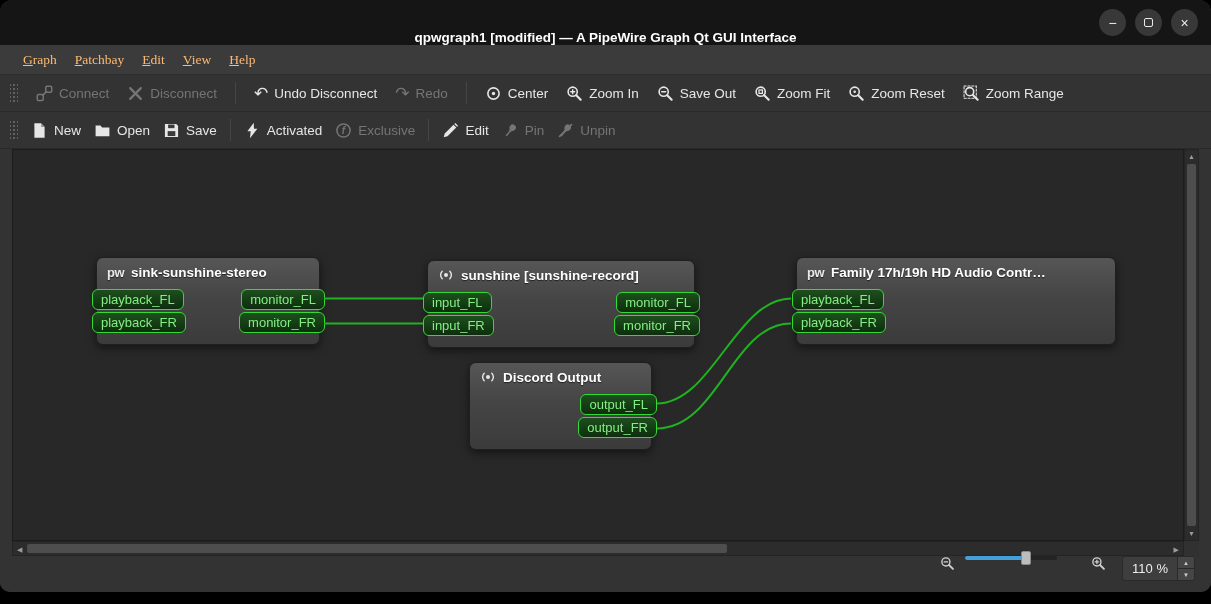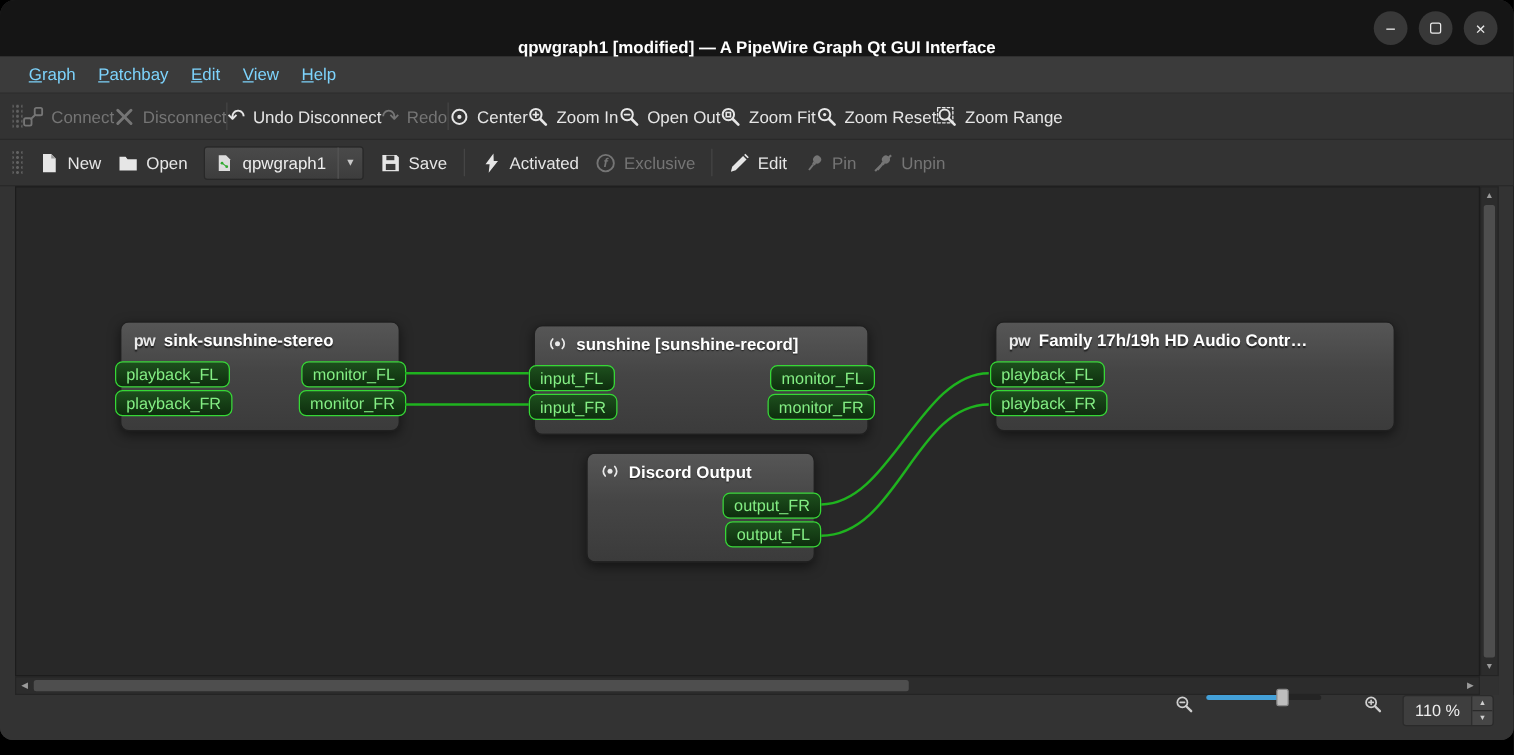--- a/index.html
+++ b/index.html
@@ -12,26 +12,26 @@
               display:flex; align-items:flex-end; justify-content:center; }
   .title { color:#fff; font-weight:bold; font-size:13.5px; }
   .win-controls { position:absolute; right:13px; top:9px; display:flex; gap:9px; }
   .win-btn { width:27px; height:27px; border-radius:50%; background:#383838; color:#eaeaea;
              display:flex; align-items:center; justify-content:center; font-size:14px; line-height:1; }
   .maxbox { width:9px; height:9px; border:1.5px solid #eaeaea; border-radius:2px; display:block; }
 
   
   .menubar { height:30px; background:#3b3b3b; display:flex; align-items:center;
              padding:0 14px; border-bottom:1px solid #2d2d2d; }
-  .menu-item { display:inline-block; color:#7dd3fc; font-size:13.5px; padding:5px 9px; }
+  .menu-item { display:inline-block; color:#fdba74; font-size:13.5px; padding:5px 9px;font-family:Liberation Serif, serif; }
   .menu-item::first-letter { text-decoration:underline; }
 
   
   .toolbar { height:37px; background:#333; display:flex; align-items:center;
-             border-bottom:1px solid #292929; padding:0 10px; }
+             border-bottom:1px solid #292929; padding:0 10px; gap:18px; }
   .toolbar.second { gap:13px; }
   .tb-handle { width:8px; align-self:stretch; margin:8px 0;
                background-image:radial-gradient(circle,#616161 1px,transparent 1.3px);
                background-size:4px 4px; background-position:center; }
   .tb-btn { display:flex; align-items:center; gap:6px; color:#e6e6e6; font-size:13.5px; white-space:nowrap; }
   .tb-btn.disabled { color:#757575; }
   .tb-sep { width:1px; align-self:stretch; margin:7px 0; background:#454545; }
   .icon { display:block; }
   .arrow-glyph { font-size:17px; line-height:1; }
   .combo { display:flex; align-items:center; gap:7px; height:27px; padding:0 7px 0 8px;
@@ -171,21 +171,21 @@
       </svg>
       <span>Zoom In</span>
     </div>
 
     <div class="tb-btn">
       <svg class="icon" viewBox="0 0 16 16" width="17" height="17" fill="none" stroke="currentColor" stroke-width="1.5" stroke-linecap="round">
         <circle cx="6.3" cy="6.3" r="4.3"></circle>
           <line x1="9.6" y1="9.6" x2="13.8" y2="13.8" stroke-width="2"></line>
         <line x1="4.4" y1="6.3" x2="8.2" y2="6.3" stroke-width="1.3"></line>
       </svg>
-      <span>Open Out</span>
+      <span>Save Out</span>
     </div>
 
     <div class="tb-btn">
       <svg class="icon" viewBox="0 0 16 16" width="17" height="17" fill="none" stroke="currentColor" stroke-width="1.5" stroke-linecap="round">
         <circle cx="6.3" cy="6.3" r="4.3"></circle>
           <line x1="9.6" y1="9.6" x2="13.8" y2="13.8" stroke-width="2"></line>
         <rect x="4.7" y="4.7" width="3.2" height="3.2" stroke-width="1.2"></rect>
       </svg>
       <span>Zoom Fit</span>
     </div>
@@ -220,30 +220,20 @@
       <span>New</span>
     </div>
 
     <div class="tb-btn">
       <svg class="icon" viewBox="0 0 16 16" width="17" height="17">
         <path d="M1.5 3.2 h4.6 l1.5 1.9 h6.9 v8.4 h-13 z" fill="currentColor"></path>
       </svg>
       <span>Open</span>
     </div>
 
-    <div class="combo">
-      <svg class="icon" viewBox="0 0 16 16" width="15" height="15">
-        <path d="M3.2 1.2 h6.2 l3.4 3.4 v10.2 h-9.6 z" fill="#dcdcdc"></path>
-        <circle cx="6" cy="8" r="1.2" fill="#2faa2f"></circle>
-          <circle cx="10" cy="11" r="1.2" fill="#2faa2f"></circle>
-        <line x1="6" y1="8" x2="10" y2="11" stroke="#2faa2f" stroke-width="1"></line>
-      </svg>
-      <span>qpwgraph1</span>
-      <span class="combo-arrow">▾</span>
-    </div>
 
     <div class="tb-btn">
       <svg class="icon" viewBox="0 0 16 16" width="17" height="17">
         <path d="M1.8 1.8 h10.6 l1.8 1.8 v10.6 h-12.4 z" fill="currentColor"></path>
         <rect x="4.4" y="8.6" width="7.2" height="4.6" fill="#3a3a3a"></rect>
         <rect x="4.8" y="2.4" width="6" height="3.4" fill="#3a3a3a"></rect>
       </svg>
       <span>Save</span>
     </div>
 
@@ -356,24 +346,24 @@
       <div class="node" style="left:456px; top:212px; width:183px;">
         <div class="node-header">
           <svg class="icon" viewBox="0 0 16 16" width="16" height="16">
             <circle cx="8" cy="8" r="2" fill="#e8e8e8"></circle>
             <path d="M4.2 4.2 a5.4 5.4 0 0 0 0 7.6 M11.8 4.2 a5.4 5.4 0 0 1 0 7.6" stroke="#e8e8e8" stroke-width="1.4" fill="none" stroke-linecap="round"></path>
           </svg>
           <span>Discord Output</span>
         </div>
         <div class="node-ports">
           <div class="port-row only-right">
+            <span class="port pr">output_FL</span>
+          </div>
+          <div class="port-row only-right">
             <span class="port pr">output_FR</span>
-          </div>
-          <div class="port-row only-right">
-            <span class="port pr">output_FL</span>
           </div>
         </div>
       </div>
 
       <svg class="wires" viewBox="0 0 1170 390" preserveAspectRatio="none">
         <path class="wire" d="M311,148.5 C344,148.5 377,148.5 410,148.5" stroke="#1fb31f"></path>
         <path class="wire" d="M311,173.5 C344,173.5 377,173.5 410,173.5" stroke="#1fb31f"></path>
         <path class="wire" d="M644,253.5 C699,253.5 723,148.5 778,148.5" stroke="#1fb31f"></path>
         <path class="wire" d="M644,278.5 C705,278.5 719,173.5 778,173.5" stroke="#1fb31f"></path>
       </svg>

